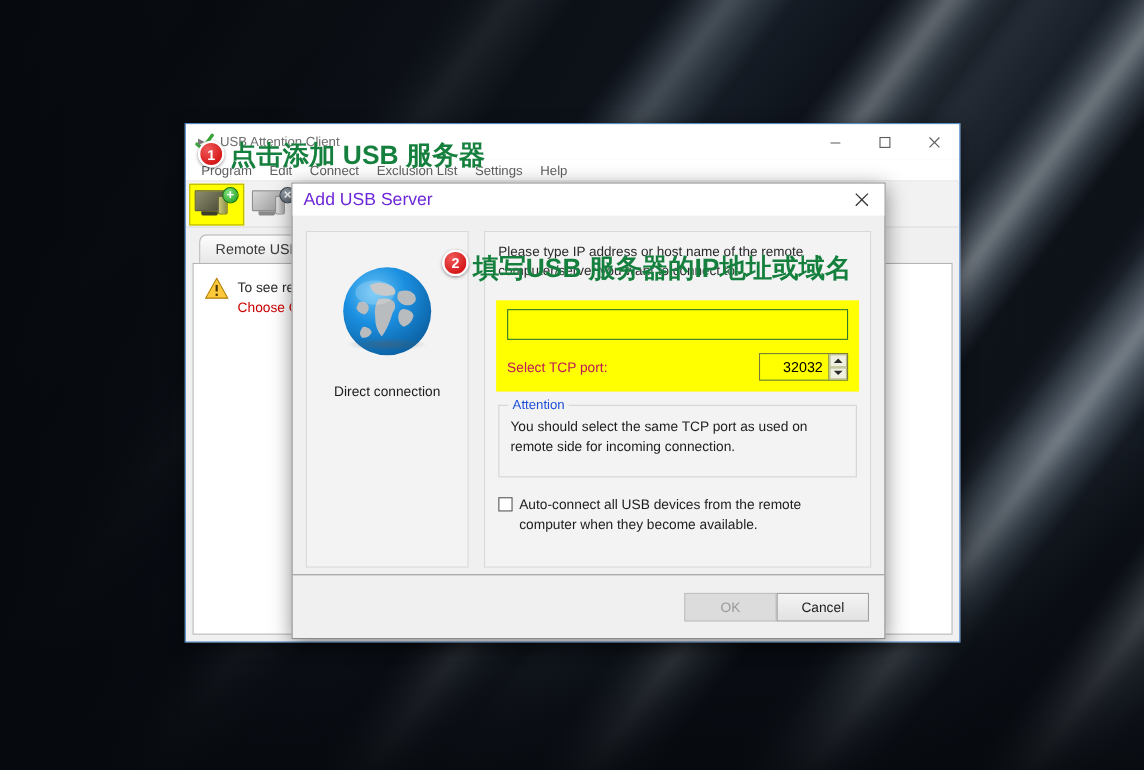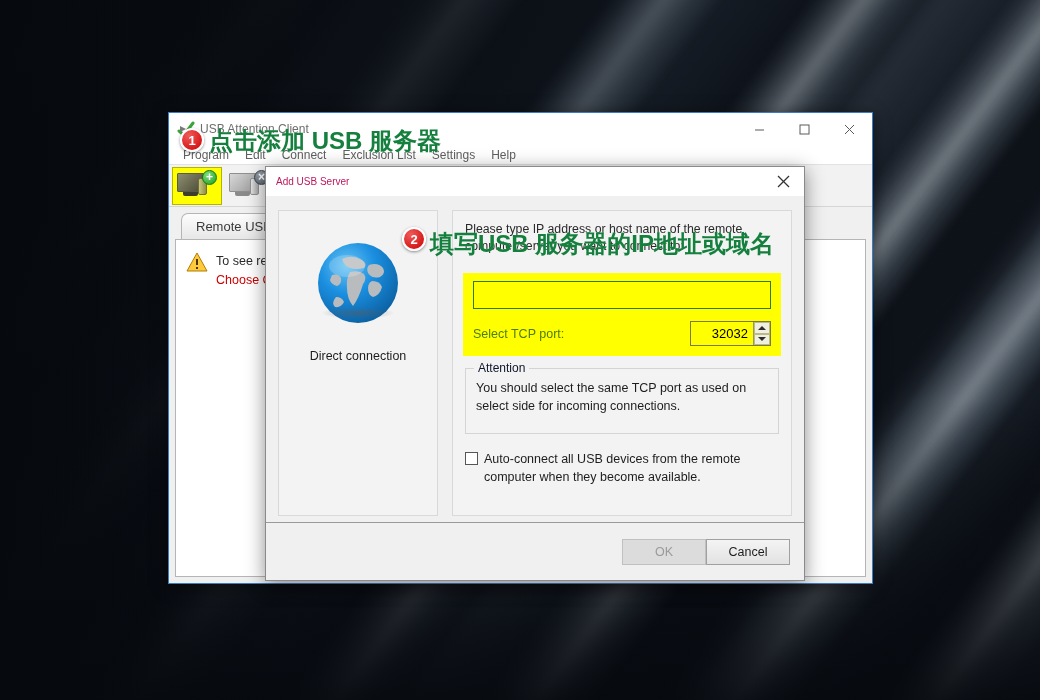--- a/index.html
+++ b/index.html
@@ -199,36 +199,36 @@
     box-shadow: 0 4px 18px rgba(0,0,0,0.45);
     display: flex; flex-direction: column;
   }
   #dlg-titlebar {
     height: 29px;
     background: #ffffff;
     display: flex; align-items: center;
     flex: none;
   }
   #dlg-title {
-    margin-left: 10px; font-size: 10px; color: #be185d;
+    margin-left: 10px; font-size: 16px; color: #6d28d9;
   }
   #dlg-close {
     margin-left: auto; width: 42px; height: 29px;
     display: flex; align-items: center; justify-content: center;
     color: #333;
   }
 
   #dlg-content {
     flex: 1;
     display: flex;
     padding: 14px 12px 6px 12px;
     gap: 14px;
   }
   #panel-left {
-    width: 160px;
+    width: 148px;
     border: 1px solid #d9d9d9;
     background: #f3f3f3;
     display: flex; flex-direction: column;
     align-items: center;
     padding-top: 28px;
     position: relative;
   }
   #globe { width: 92px; height: 92px; position: relative; }
   #globe-shadow {
     position: absolute; left: 50%; transform: translateX(-50%);
@@ -263,21 +263,21 @@
     font-size: 13px;
     padding: 0 6px;
     font-family: "Liberation Sans", sans-serif;
     color: #000;
     outline: none;
   }
   #port-row {
     display: flex; align-items: center;
     margin-top: 12px;
   }
-  #port-label { font-size: 12.5px; color: #4d7c0f; }
+  #port-label { font-size: 12.5px; color: #be185d; }
   #port-spin {
     margin-left: auto;
     display: flex; align-items: stretch;
     border: 1px solid #7a7a3a;
     background: #84cc16;
     height: 25px;
   }
   #port-value {
     width: 62px; background: #ffff00; border: none;
     text-align: right; padding-right: 5px;
@@ -303,21 +303,21 @@
 
   #attention-box {
     margin-top: 12px;
     border: 1px solid #d4d4d4;
     padding: 10px 10px 18px 10px;
     position: relative;
   }
   #attention-legend {
     position: absolute; top: -8px; left: 8px;
     background: #f3f3f3; padding: 0 4px;
-    font-size: 12px; color: #0f172a;
+    font-size: 12px; color: #1d4ed8;
   }
   #attention-text { font-size: 12.5px; color: #1d1d1d; line-height: 1.45; }
 
   #autoconnect-row {
     margin-top: 16px;
     display: flex; gap: 6px; align-items: flex-start;
   }
   #autoconnect-cb {
     width: 13px; height: 13px; flex: none; margin-top: 2px;
     border: 1px solid #565656; background: #fff;
@@ -514,21 +514,21 @@
               <div class="spin-a">
                   <span class="arrow-dn"></span>
                 </div>
             </div>
           </div>
         </div>
       </div>
 
       <div id="attention-box">
         <span id="attention-legend">Attention</span>
-        <div id="attention-text">You should select the same TCP port as used on select side for incoming connections.</div>
+        <div id="attention-text">You should select the same TCP port as used on remote side for incoming connection.</div>
       </div>
 
       <div id="autoconnect-row">
         <div id="autoconnect-cb"></div>
         <div id="autoconnect-label">Auto-connect all USB devices from the remote computer when they become available.</div>
       </div>
 
     </div>
   </div>
 

